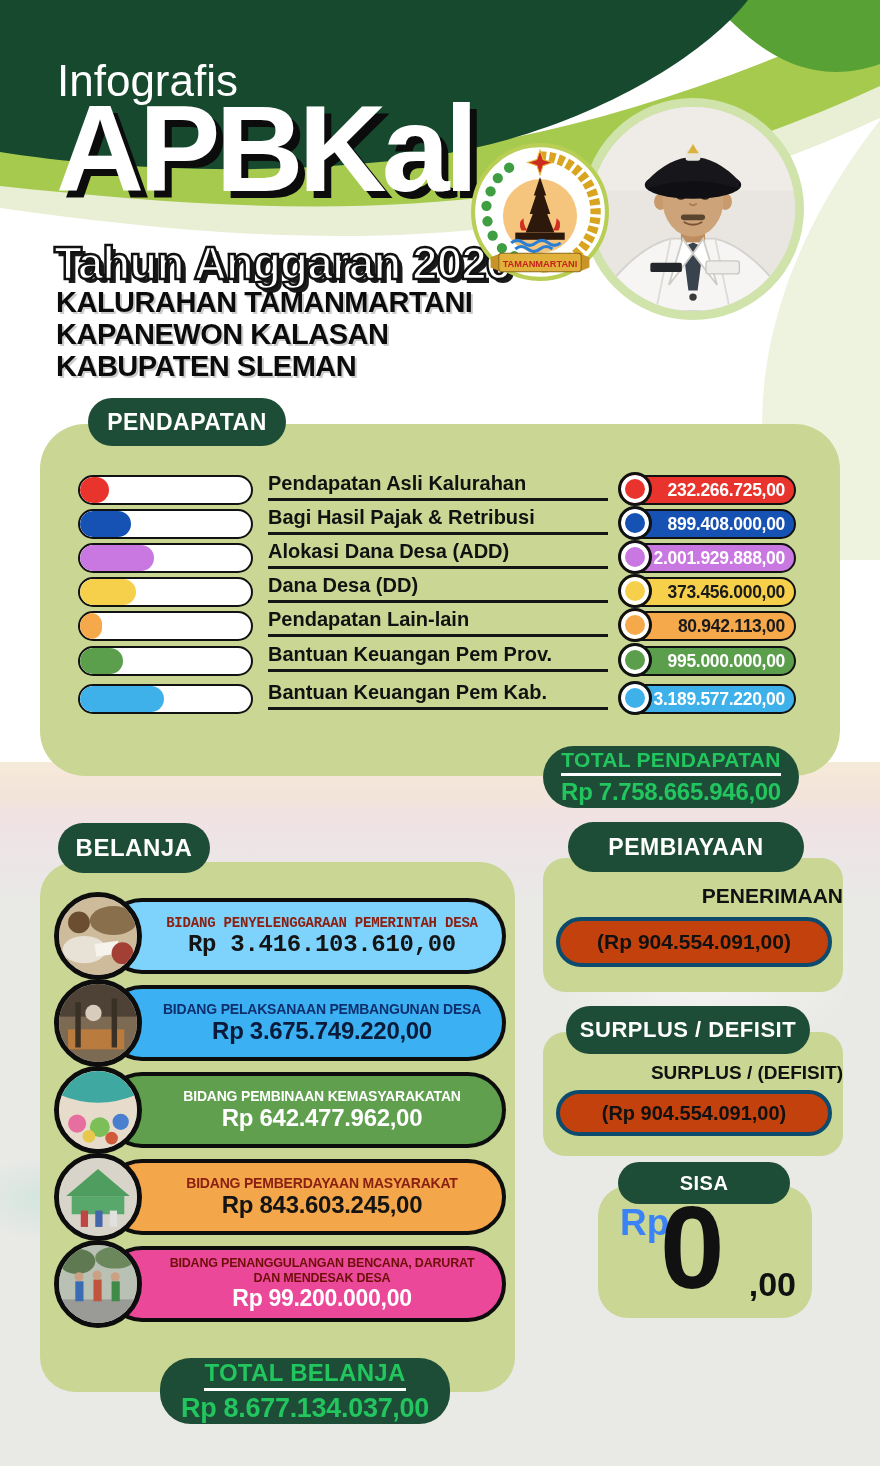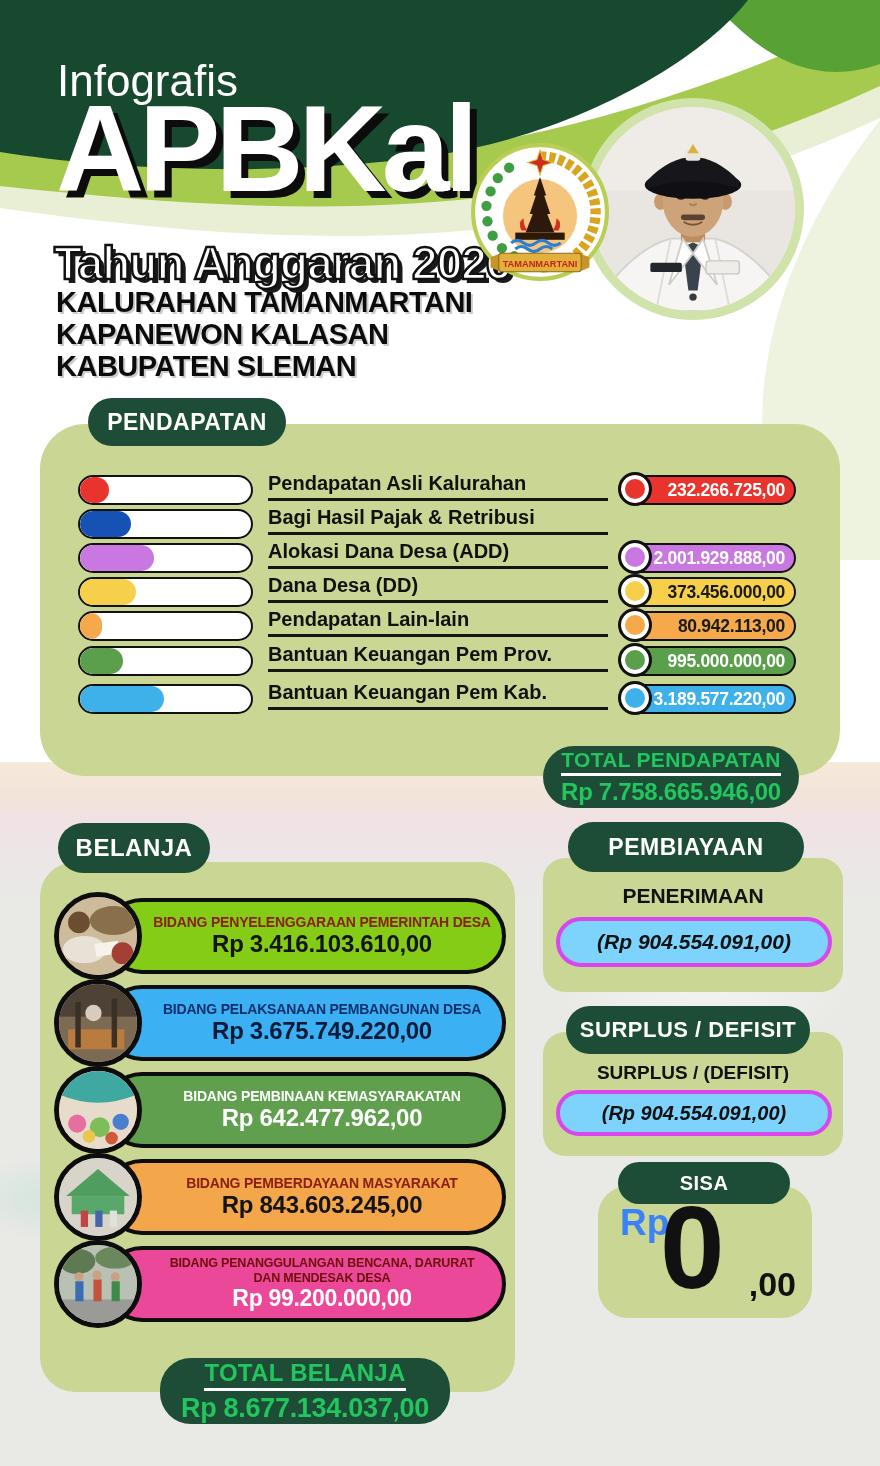--- a/index.html
+++ b/index.html
@@ -58,23 +58,23 @@
     box-sizing:border-box;display:flex;flex-direction:column;align-items:center;justify-content:center;
     padding-left:48px;padding-right:14px;}
   .b-title{font-size:14px;font-weight:bold;letter-spacing:-.2px;text-align:center;white-space:nowrap;}
   .b-title.sm{font-size:12.5px;line-height:1.15;white-space:normal;}
   .b-value{font-size:24px;font-weight:bold;letter-spacing:-.3px;}
   .b-photo{position:absolute;left:54px;top:-6px;width:88px;height:88px;border-radius:50%;border:5px solid #0d0d0d;
     overflow:hidden;background:#ccc;box-sizing:border-box;z-index:7;}
   .b-photo svg{display:block;}
 
   
-  .yellow-pill{background:#7dd3fc;border:4px solid #d946ef;border-radius:26px;box-sizing:border-box;
-    display:flex;align-items:center;justify-content:center;font-weight:bold;color:#111;z-index:6;font-style:italic;}
-  .mini-label{font-weight:bold;color:#111;text-align:center;z-index:6;}
+  .yellow-pill{background:#c2410c;border:4px solid #0c4a6e;border-radius:26px;box-sizing:border-box;
+    display:flex;align-items:center;justify-content:center;font-weight:bold;color:#111;z-index:6;}
+  .mini-label{font-weight:bold;color:#111;text-align:right;z-index:6;}
 
   .sisa-card{border-radius:30px;}
   .sisa-rp{position:absolute;left:22px;top:16px;font-size:37px;font-weight:bold;color:#3b82f6;}
   .sisa-zero{position:absolute;left:62px;top:2px;font-size:116px;font-weight:bold;color:#111;line-height:1.05;}
   .sisa-dec{position:absolute;right:16px;bottom:14px;font-size:34px;font-weight:bold;color:#111;}
 </style>
 </head>
 <body>
 
 <div class="poster">
@@ -175,20 +175,24 @@
       <span class="p-dot" style="background: rgb(232, 52, 44);"></span>
       <span>232.266.725,00</span>
     </div>
   </div>
 
   <div class="abs p-row" style="top:509px">
     <div class="p-bar">
         <div class="p-fill" style="width: 30%; background: rgb(21, 82, 180);"></div>
       </div>
     <div class="p-label">Bagi Hasil Pajak &amp; Retribusi</div>
+    <div class="p-value" style="background: rgb(21, 82, 180); color: rgb(255, 255, 255);">
+      <span class="p-dot" style="background: rgb(21, 82, 180);"></span>
+      <span>899.408.000,00</span>
+    </div>
   </div>
 
   <div class="abs p-row" style="top:543px">
     <div class="p-bar">
         <div class="p-fill" style="width: 43%; background: rgb(200, 120, 224);"></div>
       </div>
     <div class="p-label">Alokasi Dana Desa (ADD)</div>
     <div class="p-value" style="background: rgb(200, 120, 224); color: rgb(255, 255, 255);">
       <span class="p-dot" style="background: rgb(200, 120, 224);"></span>
       <span>2.001.929.888,00</span>
@@ -241,21 +245,21 @@
 
   <div class="abs total-pill" style="left:543px;top:746px;width:256px;height:62px;">
     <span class="t1">TOTAL PENDAPATAN</span>
     <span class="t2">Rp 7.758.665.946,00</span>
   </div>
 
   <div class="abs card" style="left:40px;top:862px;width:475px;height:530px;border-radius:35px;"></div>
   <div class="abs sec-pill" style="left:58px;top:823px;width:152px;height:50px;font-size:24px;">BELANJA</div>
 
   <div class="abs b-item" style="left:0;top:898px;width:880px;height:88px;">
-    <div class="b-pill" style="background: #84cc16;">
+    <div class="b-pill" style="background: #7dd3fc; font-family: Liberation Mono, monospace;">
       <div class="b-title" style="color: rgb(139, 32, 18);">BIDANG PENYELENGGARAAN PEMERINTAH DESA</div>
       <div class="b-value" style="color: rgb(20, 20, 20);">Rp 3.416.103.610,00</div>
     </div>
     <div class="b-photo">
       <svg width="78" height="78" viewBox="0 0 86 86">
           <rect width="86" height="86" fill="#cdbb9b"></rect>
           <ellipse cx="60" cy="26" rx="26" ry="16" fill="#8a6f4c"></ellipse>
           <circle cx="22" cy="28" r="12" fill="#6b4e30"></circle>
           <ellipse cx="28" cy="58" rx="24" ry="15" fill="#e8e2d6"></ellipse>
           <rect x="40" y="50" width="26" height="14" fill="#f6f3ec" transform="rotate(-8 53 57)"></rect>

